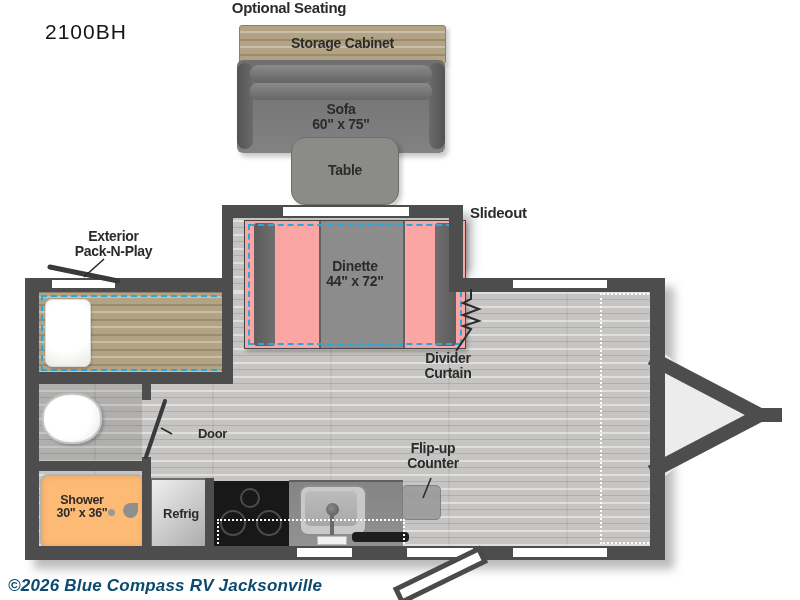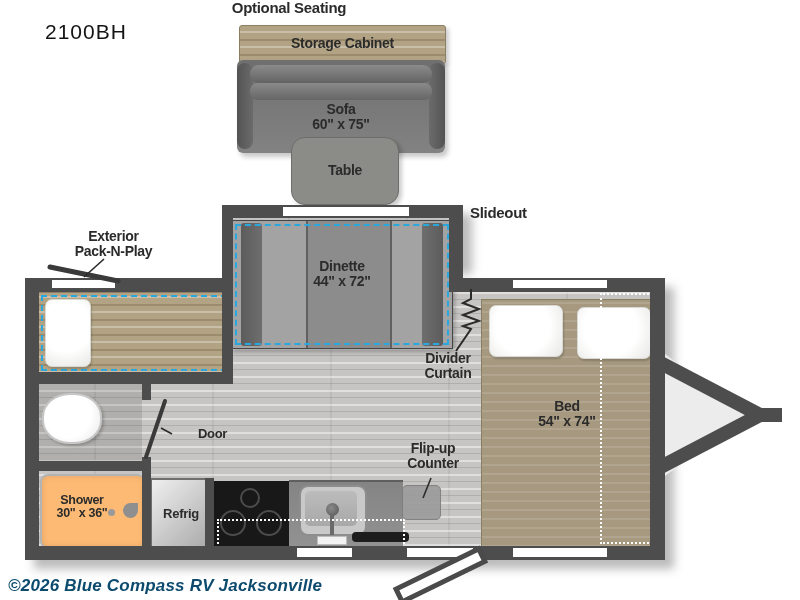--- a/index.html
+++ b/index.html
@@ -91,44 +91,36 @@
   <div class="abs wall" style="left:142px;top:457px;width:9px;height:89px;"></div>
   <div class="abs wall" style="left:205px;top:478px;width:9px;height:68px;"></div>
 
   <div class="abs notch" style="left:52px;top:280px;width:63px;height:8px;"></div>
   <div class="abs notch" style="left:283px;top:207px;width:126px;height:9px;"></div>
   <div class="abs notch" style="left:513px;top:280px;width:94px;height:8px;"></div>
   <div class="abs notch" style="left:297px;top:548px;width:55px;height:9px;"></div>
   <div class="abs notch" style="left:407px;top:548px;width:66px;height:9px;"></div>
   <div class="abs notch" style="left:513px;top:548px;width:94px;height:9px;"></div>
 
-  <div class="abs furn" style="left:231px;top:220px;width:220px;height:127px;background:#a3a3a3;border:1px solid #454545;box-shadow:2px 3px 4px rgba(0,0,0,.25);">
+  <div class="abs furn" style="left:244px;top:220px;width:220px;height:127px;background:#fca5a5;border:1px solid #454545;box-shadow:2px 3px 4px rgba(0,0,0,.25);">
     <div class="abs" style="left:9px;top:2px;width:21px;height:123px;background:linear-gradient(90deg,#5c5c5c,#6e6e6e);border-radius:3px;"></div>
     <div class="abs" style="right:9px;top:2px;width:21px;height:123px;background:linear-gradient(270deg,#5c5c5c,#6e6e6e);border-radius:3px;"></div>
     <div class="abs" style="left:74px;top:0;width:82px;height:127px;background:#8c8c8c;border-left:2px solid #616161;border-right:2px solid #616161;"></div>
     <div class="abs dash-blue" style="left:3px;top:3px;width:210px;height:117px;"></div>
     <div class="abs label fs14" style="left:0;top:38px;width:100%;">
       <div>Dinette</div>
       <div>44" x 72"</div>
     </div>
   </div>
 
   <div class="abs furn wood-tan" style="left:38px;top:292px;width:190px;height:80px;border:1px solid #8d8069;">
     <div class="abs dash-blue" style="left:2px;top:2px;width:182px;height:72px;"></div>
     <div class="abs pillow" style="left:6px;top:6px;width:44px;height:66px;z-index:4;"></div>
   </div>
 
-  <div class="abs furn" style="left:481px;top:299px;width:169px;height:247px;background:#a6997f;background-image:repeating-linear-gradient(0deg, rgba(255,255,255,.12) 0 2px, rgba(255,255,255,0) 2px 9px);border:1px solid #89805f;">
-    <div class="abs pillow" style="left:7px;top:5px;width:72px;height:50px;"></div>
-    <div class="abs pillow" style="left:95px;top:7px;width:72px;height:50px;"></div>
-    <div class="abs label fs14" style="left:20px;top:99px;width:130px;">
-      <div>Bed</div>
-      <div>54" x 74"</div>
-    </div>
-  </div>
   <div class="abs dots-white" style="left:600px;top:293px;width:48px;height:247px;z-index:3;"></div>
 
   <div class="abs furn" style="left:42px;top:393px;width:56px;height:47px;background:radial-gradient(circle at 42% 40%, #ffffff 55%, #e6e6e6);border:2px solid #c6c6c6;border-radius:46%;box-shadow:2px 2px 3px rgba(0,0,0,.2);"></div>
 
   <div class="abs furn" style="left:40px;top:474px;width:102px;height:71px;background:#fdba74;border:2px solid #b3b3b3;border-radius:8px;box-shadow:inset 0 0 6px rgba(0,0,0,.12);">
     <div class="abs label fs12" style="left:4px;top:18px;width:72px;">
       <div>Shower</div>
       <div>30" x 36"</div>
     </div>
     <div class="abs" style="left:66px;top:33px;width:7px;height:7px;background:#9a9a9a;border-radius:50%;"></div>

